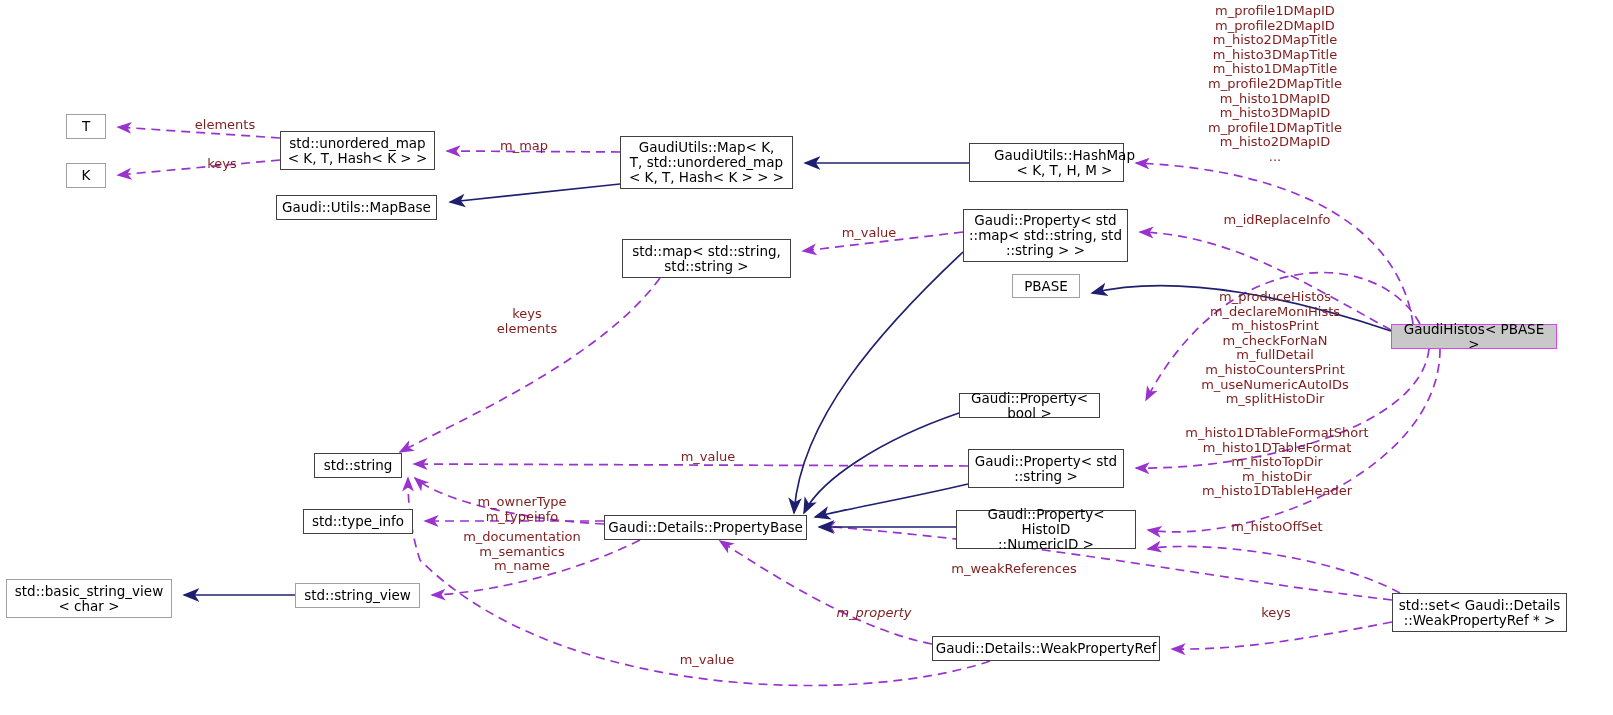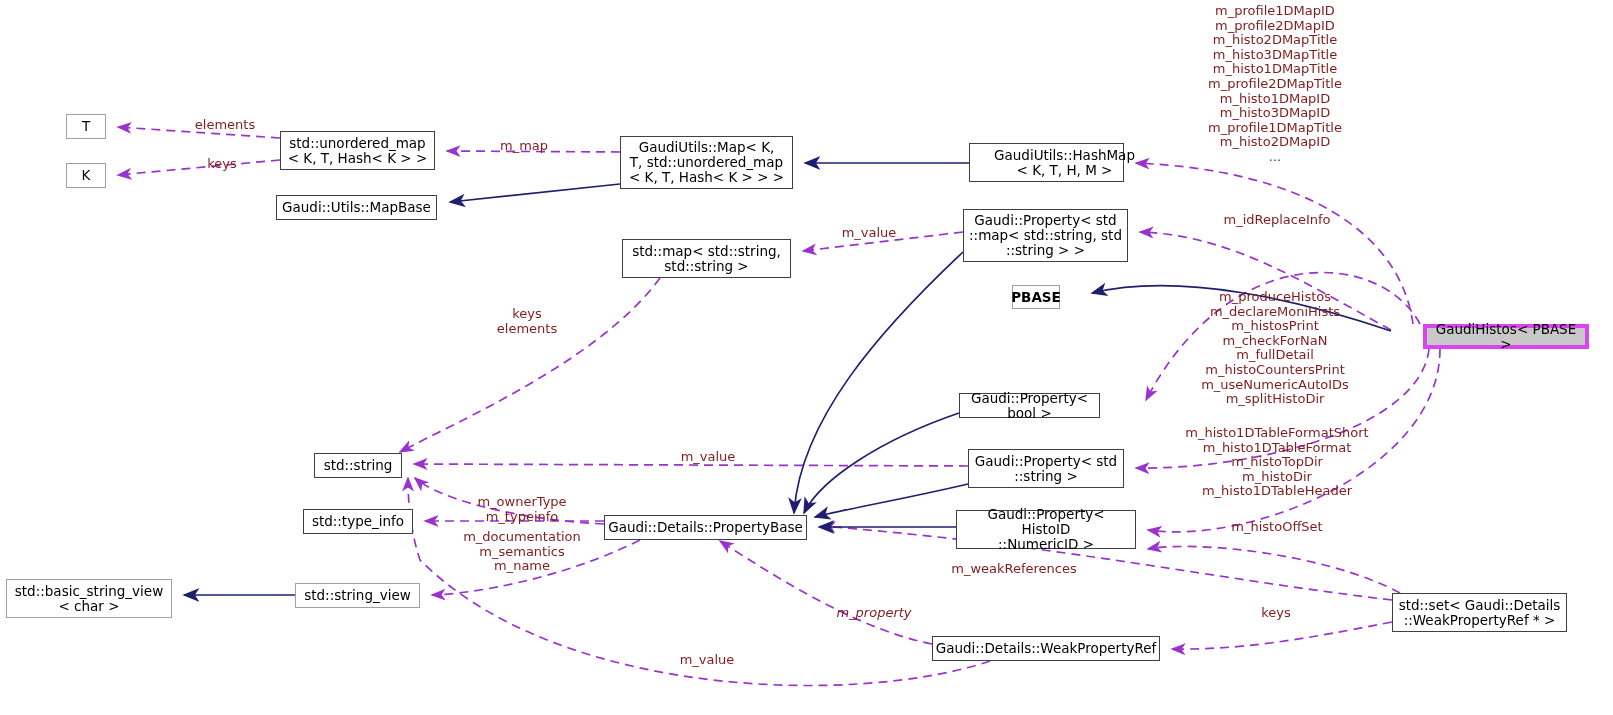--- a/index.html
+++ b/index.html
@@ -37,22 +37,21 @@
     color: #000000;
     white-space: pre-line;
     padding: 1px 4px;
     z-index: 5;
   }
   .node.light {
     border: 1px solid #a0a0a0;
   }
   .node.highlight {
     background: #c8c8c8;
-    border: 4px solid #d946ef;
-    margin-left: 32px;
+    border: 1px solid #d946ef;
   }
   .edge-label {
     position: absolute;
     font-size: 13px;
     line-height: 14.6px;
     color: #7f1d1d;
     text-align: center;
     white-space: pre-line;
     z-index: 4;
     transform: translateX(-50%);
@@ -123,21 +122,21 @@
   <div class="node" style="left:969px;top:143px;width:155px;height:39px;padding-left:40px;">GaudiUtils::HashMap
 &lt; K, T, H, M &gt;</div>
 
   <div class="node" style="left:622px;top:239px;width:169px;height:39px;">std::map&lt; std::string,
 std::string &gt;</div>
 
   <div class="node" style="left:963px;top:209px;width:165px;height:53px;">Gaudi::Property&lt; std
 ::map&lt; std::string, std
 ::string &gt; &gt;</div>
 
-  <div class="node light" style="left:1012px;top:285px;width:48px;height:24px;font-weight:bold;">PBASE</div>
+  <div class="node light" style="left:1012px;top:274px;width:68px;height:24px;">PBASE</div>
 
   <div class="node highlight" style="left:1391px;top:324px;width:166px;height:25px;">GaudiHistos&lt; PBASE &gt;</div>
 
   <div class="node" style="left:959px;top:393px;width:141px;height:25px;">Gaudi::Property&lt; bool &gt;</div>
 
   <div class="node" style="left:314px;top:453px;width:88px;height:25px;">std::string</div>
 
   <div class="node" style="left:968px;top:449px;width:156px;height:39px;">Gaudi::Property&lt; std
 ::string &gt;</div>
 

